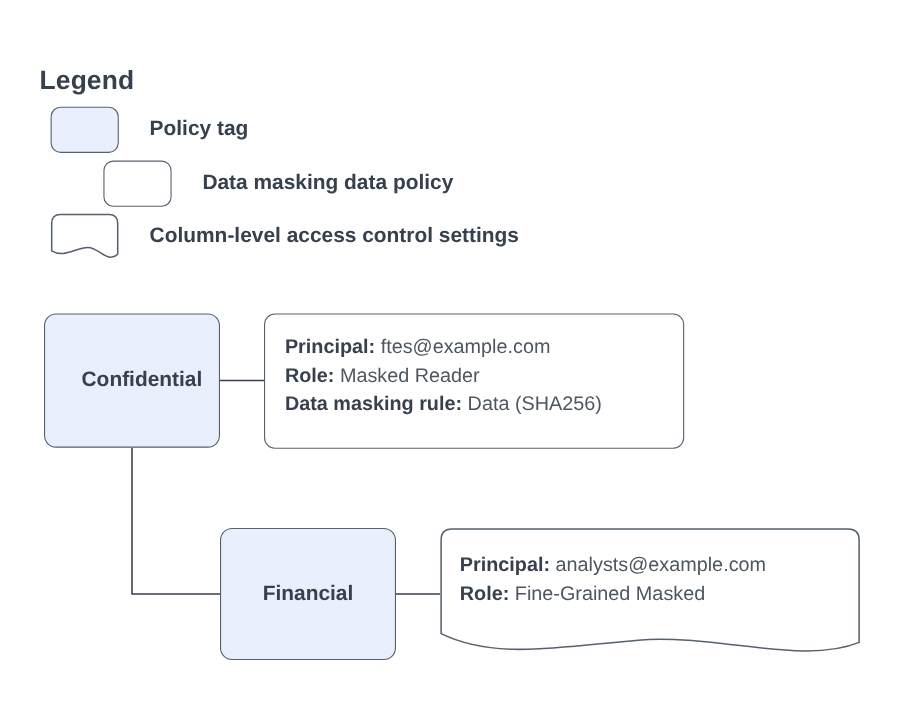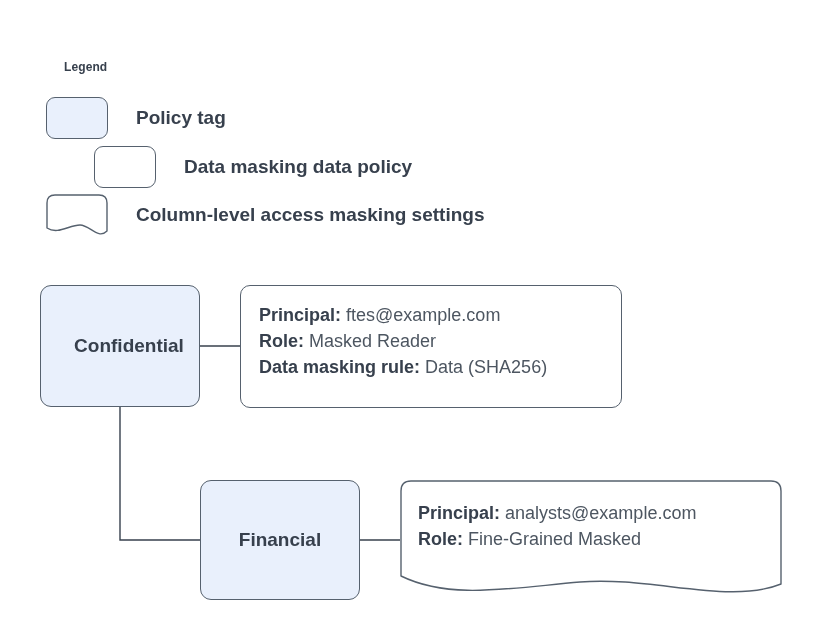--- a/index.html
+++ b/index.html
@@ -16,23 +16,23 @@
     font-family: "Liberation Sans", sans-serif;
     color: #37404d;
   }
   .canvas {
     position: absolute;
     inset: 0;
   }
   
   .legend-title {
     position: absolute;
-    left: 64px;
+    left: 36px;
     top: 60px;
-    font-size: 12px;
+    font-size: 24px;
     font-weight: bold;
     color: #37404d;
     letter-spacing: 0.1px;
   }
   .legend-row {
     position: absolute;
     left: 46px;
     display: flex;
     align-items: center;
   }
@@ -189,21 +189,21 @@
 
   <div class="legend-row r2">
     <div class="legend-swatch">
       <svg viewBox="0 0 62 42" preserveAspectRatio="none">
         <path d="M 9 1 L 53 1 Q 61 1 61 9 L 61 37
                  C 52 46 44 31 34 31
                  C 23 31 12 41 1 34
                  L 1 9 Q 1 1 9 1 Z" fill="#ffffff" stroke="#56616e" stroke-width="1.4" stroke-linejoin="round"></path>
       </svg>
     </div>
-    <div class="legend-label">Column-level access masking settings</div>
+    <div class="legend-label">Column-level access control settings</div>
   </div>
 
   <svg class="connectors">
 
     <line x1="200" y1="346" x2="240" y2="346"></line>
 
     <path d="M 120 407 L 120 540 L 200 540"></path>
 
     <line x1="360" y1="540" x2="400" y2="540"></line>
   </svg>

